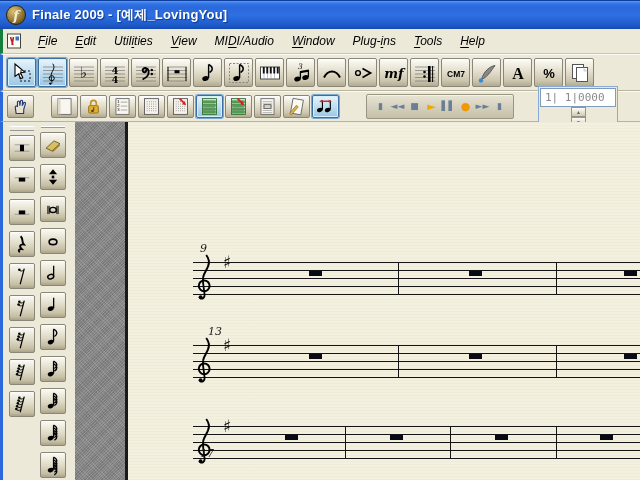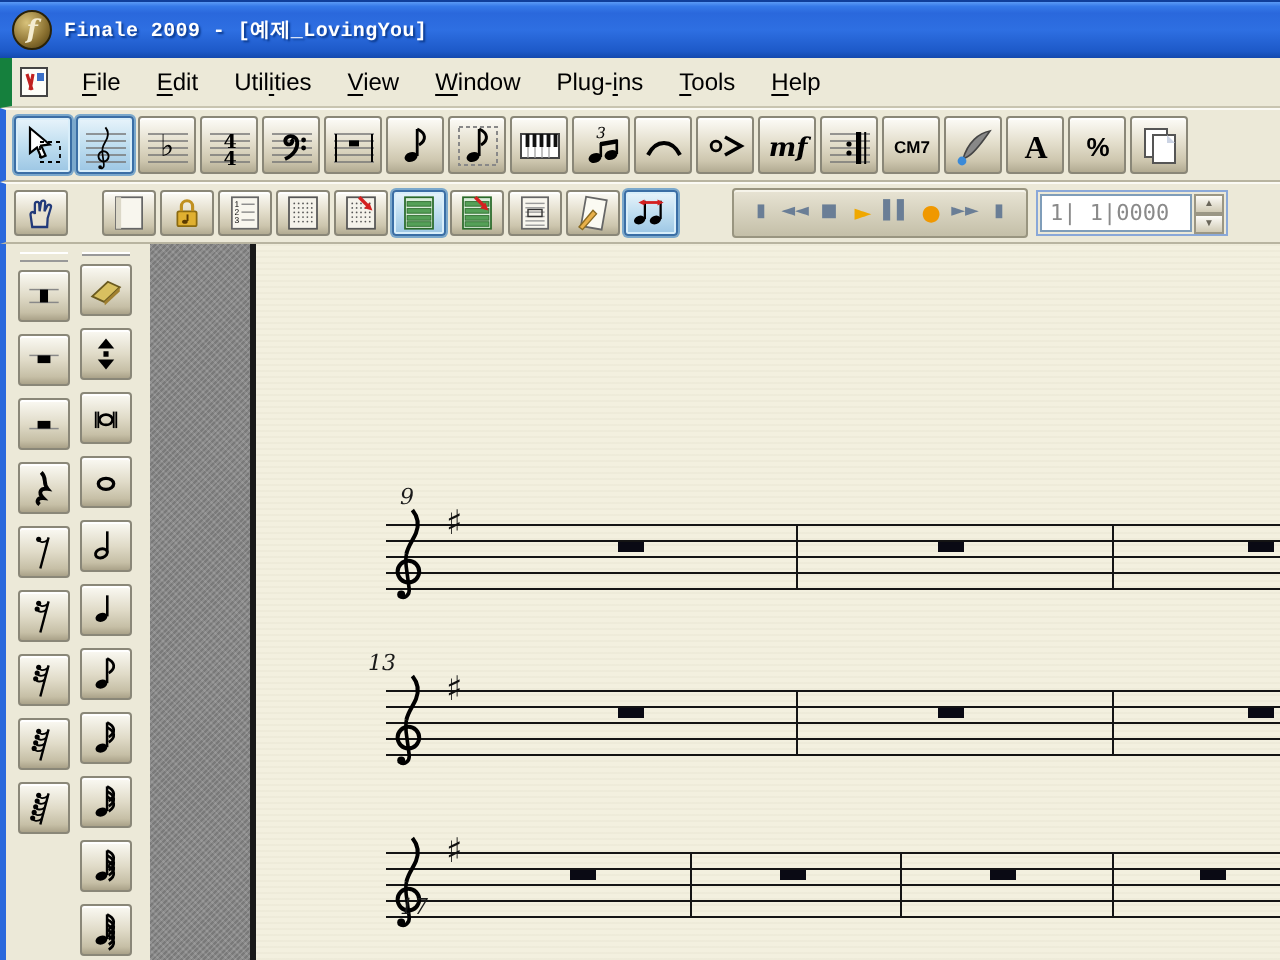--- a/index.html
+++ b/index.html
@@ -6,24 +6,24 @@
   body{width:640px;height:480px;overflow:hidden;font-family:"Liberation Sans",sans-serif;background:#ece9d8;position:relative;}
   .window{position:absolute;inset:0;display:flex;flex-direction:column;}
   
   .titlebar{height:28px;flex:0 0 28px;display:flex;align-items:center;padding-left:6px;
     background:linear-gradient(180deg,#5a9af5 0%,#3579e8 8%,#2a68dc 20%,#2e6fe2 50%,#1d59c8 88%,#1449ae 100%);
     border-top:1px solid #0f3e9a;}
   .app-icon{width:18px;height:18px;border-radius:50%;margin-right:6px;flex:0 0 18px;
     background:radial-gradient(circle at 35% 30%,#d8c27a,#8a7030 60%,#4a3a10);border:1px solid #2a2208;
     color:#f4ecd0;font-family:"DejaVu Serif",serif;font-style:italic;font-weight:bold;font-size:13px;
     display:flex;align-items:center;justify-content:center;line-height:1;}
-  .title{color:#fff;font-weight:bold;font-size:10px;text-shadow:1px 1px 1px #0b3a8e;letter-spacing:.2px;font-family:Liberation Mono, monospace;}
+  .title{color:#fff;font-weight:bold;font-size:13px;text-shadow:1px 1px 1px #0b3a8e;letter-spacing:.2px;}
   
   .menubar{height:24px;flex:0 0 24px;background:#ece9d8;display:flex;align-items:center;
-    border-left:6px solid #15803d;border-bottom:1px solid #c8c4b0;}
+    border-left:3px solid #15803d;border-bottom:1px solid #c8c4b0;font-style:italic;}
   .menubar .mdoc{width:17px;height:16px;margin:0 6px 0 3px;}
   .menu-item{font-size:12px;color:#000;padding:3px 9px;cursor:default;}
   .menu-item u{text-underline-offset:2px;}
   
   .toolbar{background:#ece9d8;border-left:3px solid #2a68dc;display:flex;align-items:center;
     border-top:1px solid #fbfaf4;border-bottom:1px solid #b8b4a0;}
   .tb-row1{height:35px;flex:0 0 35px;padding-left:3px;}
   .tb-row2{height:29px;flex:0 0 29px;padding-left:3px;}
   .tb{width:29px;height:29px;margin:1px 1px;border:1px solid #8a8778;border-radius:2px;
     background:linear-gradient(180deg,#fdfcf8 0%,#e4dfcd 45%,#cdc6ae 80%,#b2ab92 100%);
@@ -32,21 +32,21 @@
   .tb.small{width:27px;height:23px;}
   .tb.small svg{width:21px;height:21px;}
   .tb.sel{background:linear-gradient(180deg,#e8f4fb 0%,#bcdcef 55%,#9cc6e4 100%);border:1px solid #3a6ea5;
     box-shadow:inset 0 0 0 1px #d8eefa, 0 0 0 1px #7aa8cc;}
   .playpanel{display:flex;align-items:center;height:23px;margin-left:26px;padding:0 5px;border-radius:2px;
     background:linear-gradient(180deg,#e8e4d4,#c4bfa8);border:1px solid #999580;box-shadow:inset 0 1px 0 #f6f4ea;}
   .pbtn{width:17px;height:17px;border:none;background:transparent;color:#6a7e96;font-size:9px;line-height:17px;
     padding:0;text-align:center;font-family:"DejaVu Sans",sans-serif;}
   .pbtn.play{color:#f0a800;font-size:11px;}
   .pbtn.rec{color:#f09800;font-size:11px;}
-  .counter-wrap{display:flex;align-items:center;margin-left:4px;border:1px solid #8aa8d8;padding:1px;background:#ece9d8;}
+  .counter-wrap{display:flex;align-items:center;margin-left:24px;border:1px solid #8aa8d8;padding:1px;background:#ece9d8;flex-direction:column;}
   .counter-box{width:66px;height:17px;background:#fff;border:1px solid #7f9db9;color:#8a8a8a;
     font-size:11px;line-height:17px;padding:0 4px;font-family:"DejaVu Sans Mono",monospace;}
   .spinner{width:15px;height:19px;margin-left:1px;display:flex;flex-direction:column;}
   .spin-b{flex:1;background:linear-gradient(180deg,#fdfcf8,#d0cab4);border:1px solid #9a9684;font-size:5px;
     color:#6a665a;line-height:8px;text-align:center;padding:0;}
   
   .content{flex:1;display:flex;overflow:hidden;border-left:3px solid #2a68dc;}
   .sidebar{width:69px;flex:0 0 69px;background:#ece9d8;display:flex;padding:2px 0 0 3px;overflow:hidden;}
   .pal-col{width:31px;display:flex;flex-direction:column;align-items:center;}
   .grip{width:24px;height:3px;border-top:1px solid #fff;border-bottom:1px solid #999;margin:2px 0 4px 0;}
@@ -80,20 +80,21 @@
     <svg class="mdoc" viewBox="0 0 17 16">
       <rect x="1.5" y="1" width="13" height="14" fill="#fdfdf8" stroke="#444"></rect>
       <path d="M4.5 4 L7 12 M7.5 4 L6 12" stroke="#c02020" stroke-width="1.6" fill="none"></path>
       <rect x="9.5" y="3.5" width="3.5" height="4" fill="#3a6fc7"></rect>
     </svg>
     <div id="menu-items" style="display:flex;">
         <span class="menu-item"><u>F</u>ile</span>
         <span class="menu-item"><u>E</u>dit</span>
         <span class="menu-item">Util<u>i</u>ties</span>
         <span class="menu-item"><u>V</u>iew</span>
+        <span class="menu-item">MI<u>D</u>I/Audio</span>
         <span class="menu-item"><u>W</u>indow</span>
         <span class="menu-item">Plug-<u>i</u>ns</span>
         <span class="menu-item"><u>T</u>ools</span>
         <span class="menu-item"><u>H</u>elp</span>
       </div>
   </div>
 
   <div class="toolbar tb-row1" id="toolbar-main">
       <button class="tb sel">
         <svg viewBox="0 0 24 24" xmlns="http://www.w3.org/2000/svg">
@@ -627,21 +628,21 @@
         <div class="wrest" style="left: 181px; top: 231.5px;"></div>
         <div class="wrest" style="left: 341px; top: 231.5px;"></div>
         <div class="wrest" style="left: 496px; top: 231.5px;"></div>
         <div class="clef" style="left: 65px; top: 213px;"><svg viewBox="0 0 26 52" xmlns="http://www.w3.org/2000/svg">
  <path d="M13.2 3 C16 6.5 16.6 10.5 15 14.5 C13.6 18 11 21 10.2 25" fill="none" stroke="#000" stroke-width="2"></path>
  <path d="M10.2 25 C9.6 28.5 9.9 30.5 10.4 33.5 L11.6 42.5 C11.9 45.5 9.5 47.5 7.3 46.3" fill="none" stroke="#000" stroke-width="1.8"></path>
  <circle cx="11.2" cy="33.8" r="5.4" fill="none" stroke="#000" stroke-width="2"></circle>
  <circle cx="7.6" cy="45.2" r="2" fill="#000"></circle>
           </svg></div>
         <div class="keysharp" style="left: 95px; top: 213px;">♯</div>
-        <div class="sysnum" style="left: 56px; top: 203px;">13</div>
+        <div class="sysnum" style="left: 80px; top: 203px;">13</div>
         <div class="staffline" style="left: 65px; right: 0px; top: 304px;"></div>
         <div class="staffline" style="left: 65px; right: 0px; top: 312px;"></div>
         <div class="staffline" style="left: 65px; right: 0px; top: 320px;"></div>
         <div class="staffline" style="left: 65px; right: 0px; top: 328px;"></div>
         <div class="staffline" style="left: 65px; right: 0px; top: 336px;"></div>
         <div class="barline" style="left: 217px; top: 304px; height: 33px;"></div>
         <div class="barline" style="left: 322px; top: 304px; height: 33px;"></div>
         <div class="barline" style="left: 428px; top: 304px; height: 33px;"></div>
         <div class="wrest" style="left: 157px; top: 312.5px;"></div>
         <div class="wrest" style="left: 262px; top: 312.5px;"></div>

